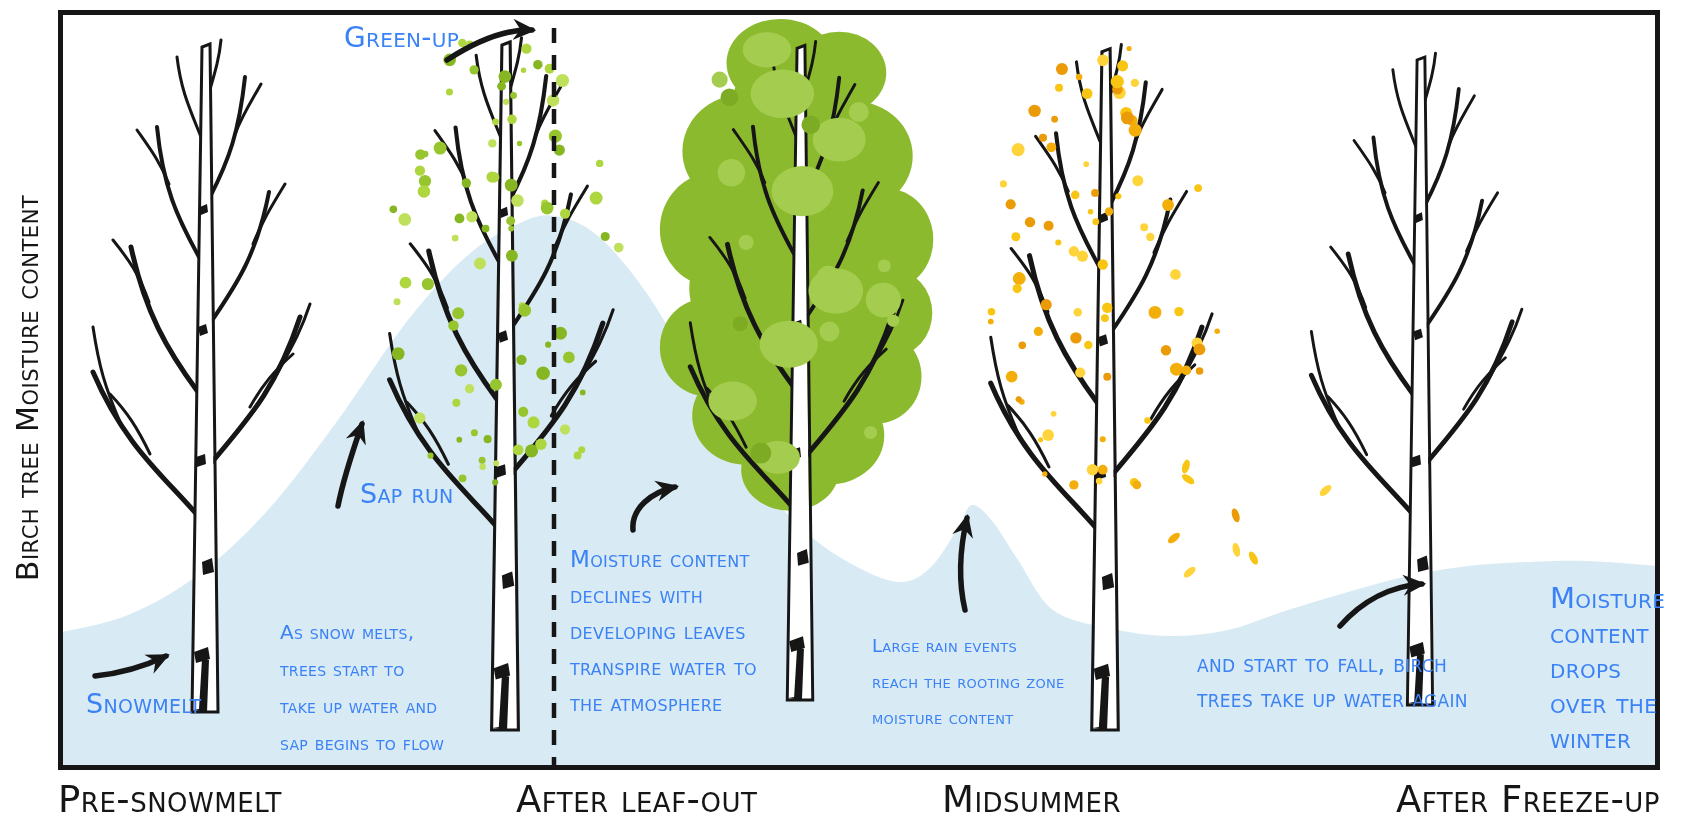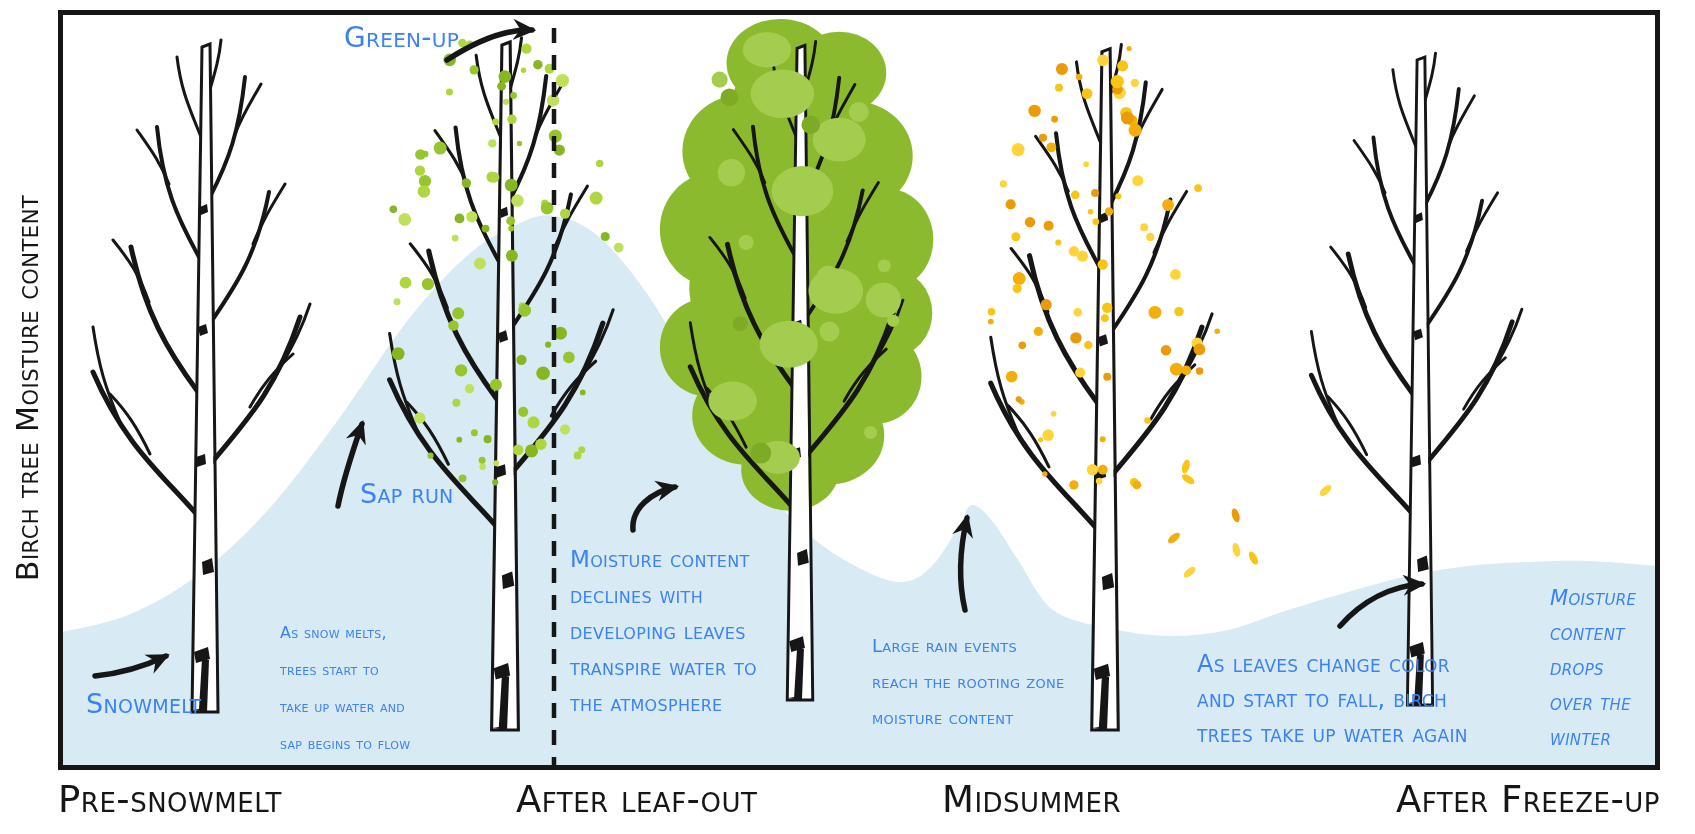--- a/index.html
+++ b/index.html
@@ -389,21 +389,21 @@
         </marker>
       </defs>
     </svg>
 
   <div class="ann" style="left:344px;top:24px;font-size:28px;">Green-up</div>
 
   <div class="ann" style="left:86px;top:690px;font-size:27px;">Snowmelt</div>
 
   <div class="ann" style="left:360px;top:480px;font-size:27px;">Sap run</div>
 
-  <div class="ann block" style="left:280px;top:614px;font-size:16px;line-height:37px;">
+  <div class="ann block" style="left:280px;top:614px;font-size:20px;line-height:37px;">
       <div>As snow melts,</div>
       <div>trees start to</div>
       <div>take up water and</div>
       <div>sap begins to flow</div>
     </div>
 
   <div class="ann block" style="left:570px;top:541px;font-size:23px;line-height:36px;">
       <div>Moisture content</div>
       <div>declines with</div>
       <div>developing leaves</div>
@@ -411,26 +411,25 @@
       <div>the atmosphere</div>
     </div>
 
   <div class="ann block" style="left:872px;top:628px;font-size:18px;line-height:36px;">
       <div>Large rain events</div>
       <div>reach the rooting zone</div>
       <div>moisture content</div>
     </div>
 
   <div class="ann block" style="left:1197px;top:647px;font-size:24px;line-height:35px;">
-      <div>As leaves change color</div>
       <div>and start to fall, birch</div>
       <div>trees take up water again</div>
     </div>
 
-  <div class="ann block" style="left:1550px;top:581px;font-size:21px;line-height:35px;font-style:italic;">
+  <div class="ann block" style="left:1550px;top:581px;font-size:29px;line-height:35px;">
       <div>Moisture</div>
       <div>content</div>
       <div>drops</div>
       <div>over the</div>
       <div>winter</div>
     </div>
 
   <div class="xlabel" style="left:58px;">Pre-snowmelt</div>
   <div class="xlabel" style="left:516px;">After leaf-out</div>
   <div class="xlabel" style="left:942px;">Midsummer</div>

